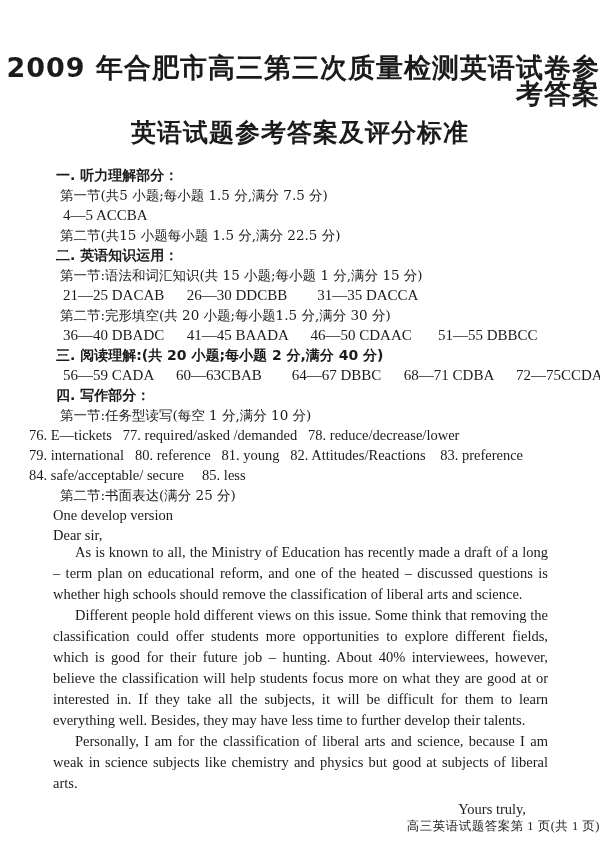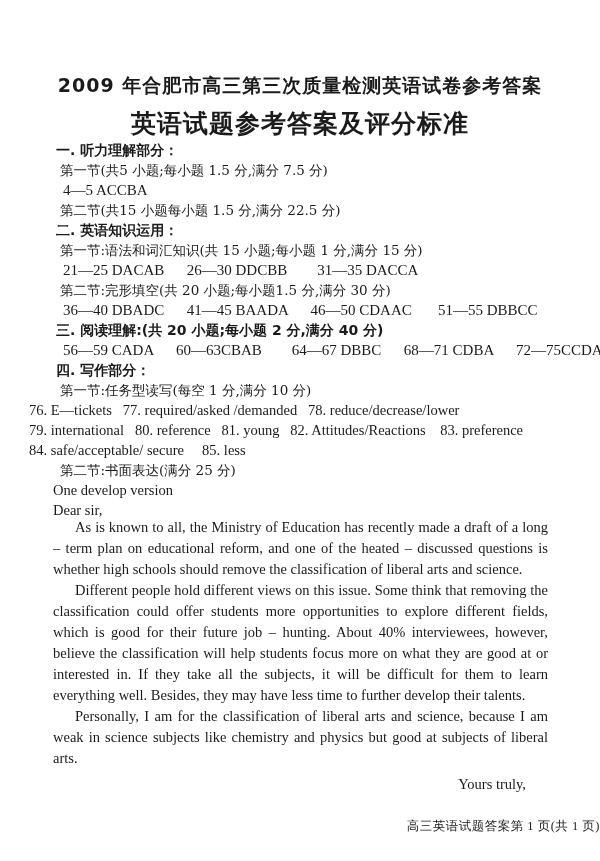--- a/index.html
+++ b/index.html
@@ -7,38 +7,38 @@
     position: relative;
     width: 600px;
     height: 861px;
     margin: 0 auto;
     background: #ffffff;
     color: #1b1b1b;
     font-family: "Liberation Serif", serif;
     overflow: hidden;
   }
   .title {
-    padding-top: 72px;
-    text-align: center;
+    padding-top: 55px;
+    text-align: right;
     font-family: "DejaVu Sans", sans-serif;
     font-weight: bold;
-    font-size: 19px;
+    font-size: 27px;
     letter-spacing: 1px;
     line-height: 26px;
   }
   .subtitle {
     margin-top: 10px;
     text-align: center;
     font-family: "DejaVu Serif", serif;
     font-weight: bold;
     font-size: 25px;
     letter-spacing: 1px;
     line-height: 32px;
   }
-  .answerkey { }
+  .answerkey { margin-top: 16px; }
   .line {
     height: 20px;
     line-height: 20px;
     white-space: pre;
     overflow: hidden;
   }
   .h {
     padding-left: 56px;
     font-family: "DejaVu Sans", sans-serif;
     font-weight: bold;

